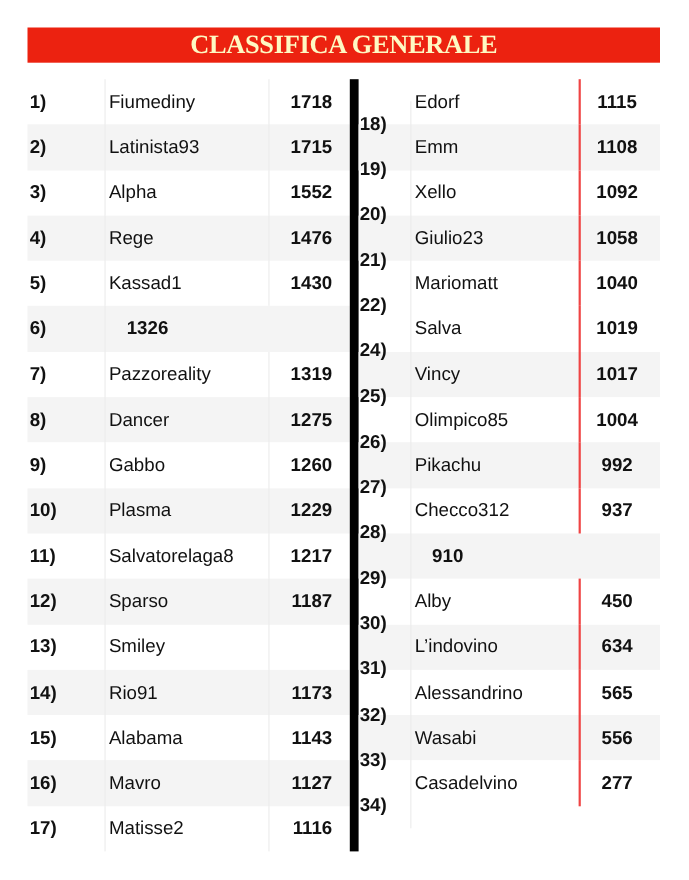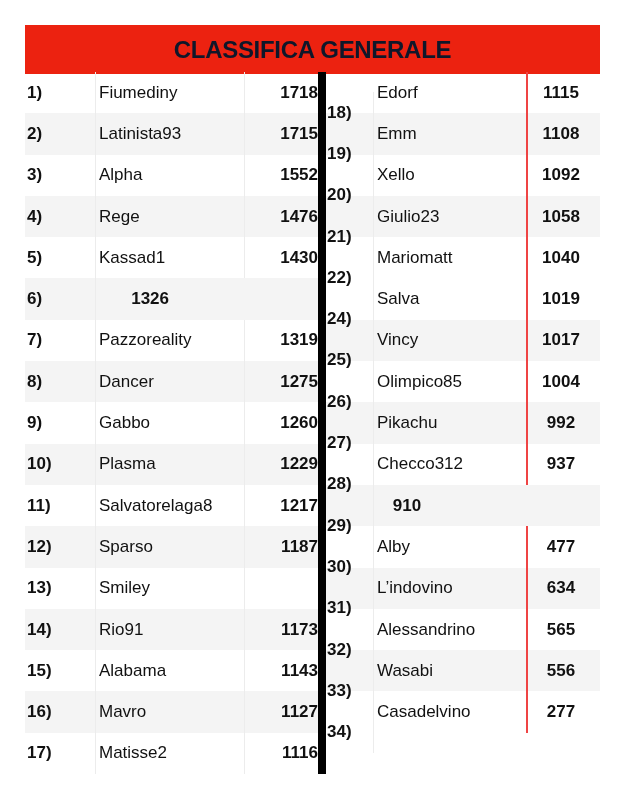--- a/index.html
+++ b/index.html
@@ -1,30 +1,30 @@
 <!DOCTYPE html>
 <html><head>
 <meta charset="utf-8">
 <style>
   html, body { margin:0; padding:0; background:#ffffff; }
   body { width:626px; height:800px; position:relative; overflow:hidden;
          font-family:"Liberation Sans", sans-serif; color:#111; }
-  .header { position:absolute; left:25px; top:25px; width:575px; height:49px;
-            background:#ec2210; color:#0f172a; font-weight:bold; font-size:24px;
-            display:flex; align-items:center; justify-content:center; letter-spacing:-0.3px; }
+  .header { position:absolute; left:25px; top:25px; width:575px; height:32px;
+            background:#ec2210; color:#fef9c3; font-weight:bold; font-size:24px;
+            display:flex; align-items:center; justify-content:center; letter-spacing:-0.3px;font-family:Liberation Serif, serif; }
   .col { position:absolute; top:72px; }
   .col.left { left:25px; width:293px; }
   .col.right { left:326px; width:274px; }
   .divider { position:absolute; left:318px; top:72px; width:8px; height:702px; background:#000; }
   .row { display:flex; height:41.3px; align-items:center; font-size:17px; box-sizing:border-box; }
   .row.alt { background:#f4f4f4; }
   .cell { height:100%; display:flex; align-items:center; box-sizing:border-box; }
   .left .rank { width:71px; padding-left:2px; font-weight:bold; border-right:1px solid #ececec; }
   .left .name { width:149px; padding-left:3px; border-right:1px solid #ececec; }
-  .left .score { width:73px; justify-content:flex-end; font-weight:bold; }
+  .left .score { width:73px; justify-content:flex-end; padding-right:16px; font-weight:bold; }
   .right .rank { width:48px; padding-left:1px; font-weight:bold; border-right:1px solid #ececec;margin-top:40px; }
   .right .name { width:154px; padding-left:3px; border-right:2px solid #ef4444; }
   .right .score { width:72px; justify-content:center; padding-right:6px; font-weight:bold; }
 </style>
 </head>
 <body>
 
 <div class="header">CLASSIFICA GENERALE</div>
 
 <div class="col left" id="col-left">
@@ -164,21 +164,21 @@
       <div class="cell name">Checco312</div>
       <div class="cell score">937</div>
     </div>
     <div class="row alt">
       <div class="cell rank">29)</div>
       <div class="cell score">910</div>
     </div>
     <div class="row">
       <div class="cell rank">30)</div>
       <div class="cell name">Alby</div>
-      <div class="cell score">477</div>
+      <div class="cell score">450</div>
     </div>
     <div class="row alt">
       <div class="cell rank">31)</div>
       <div class="cell name">L’indovino</div>
       <div class="cell score">634</div>
     </div>
     <div class="row">
       <div class="cell rank">32)</div>
       <div class="cell name">Alessandrino</div>
       <div class="cell score">565</div>

